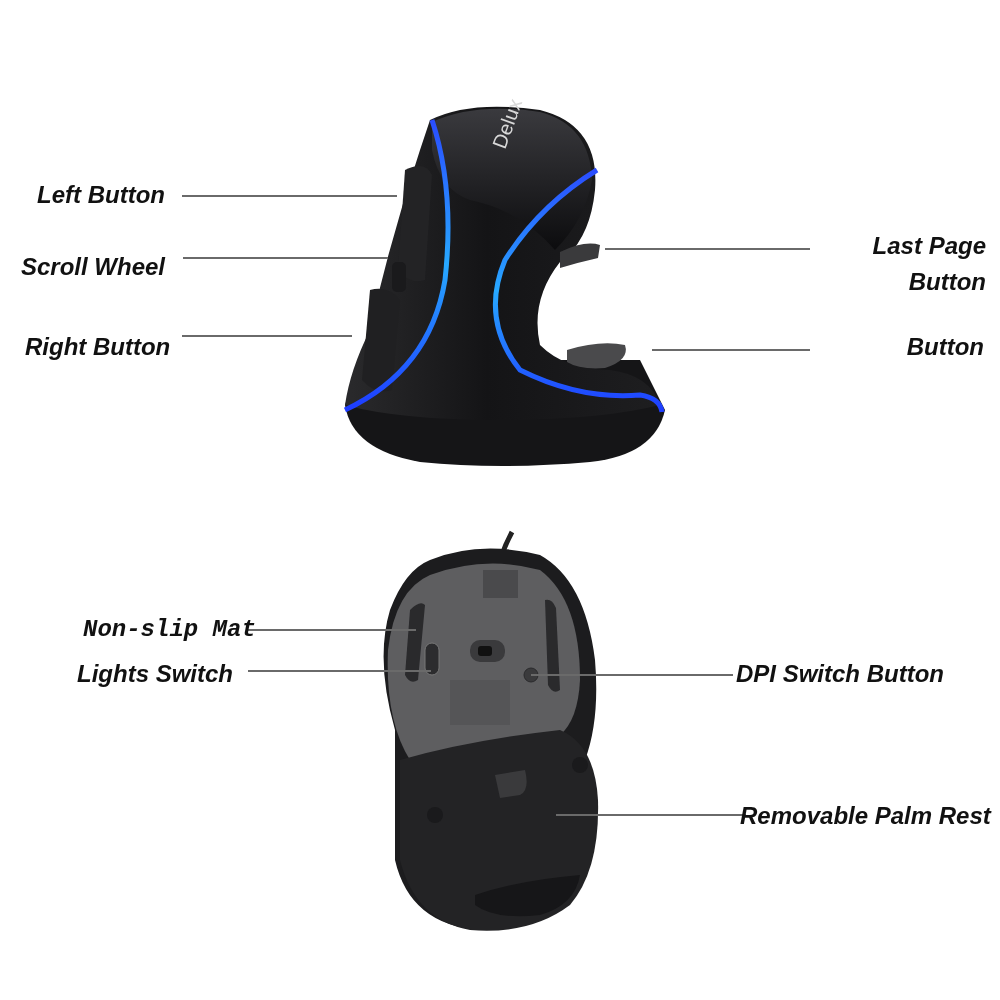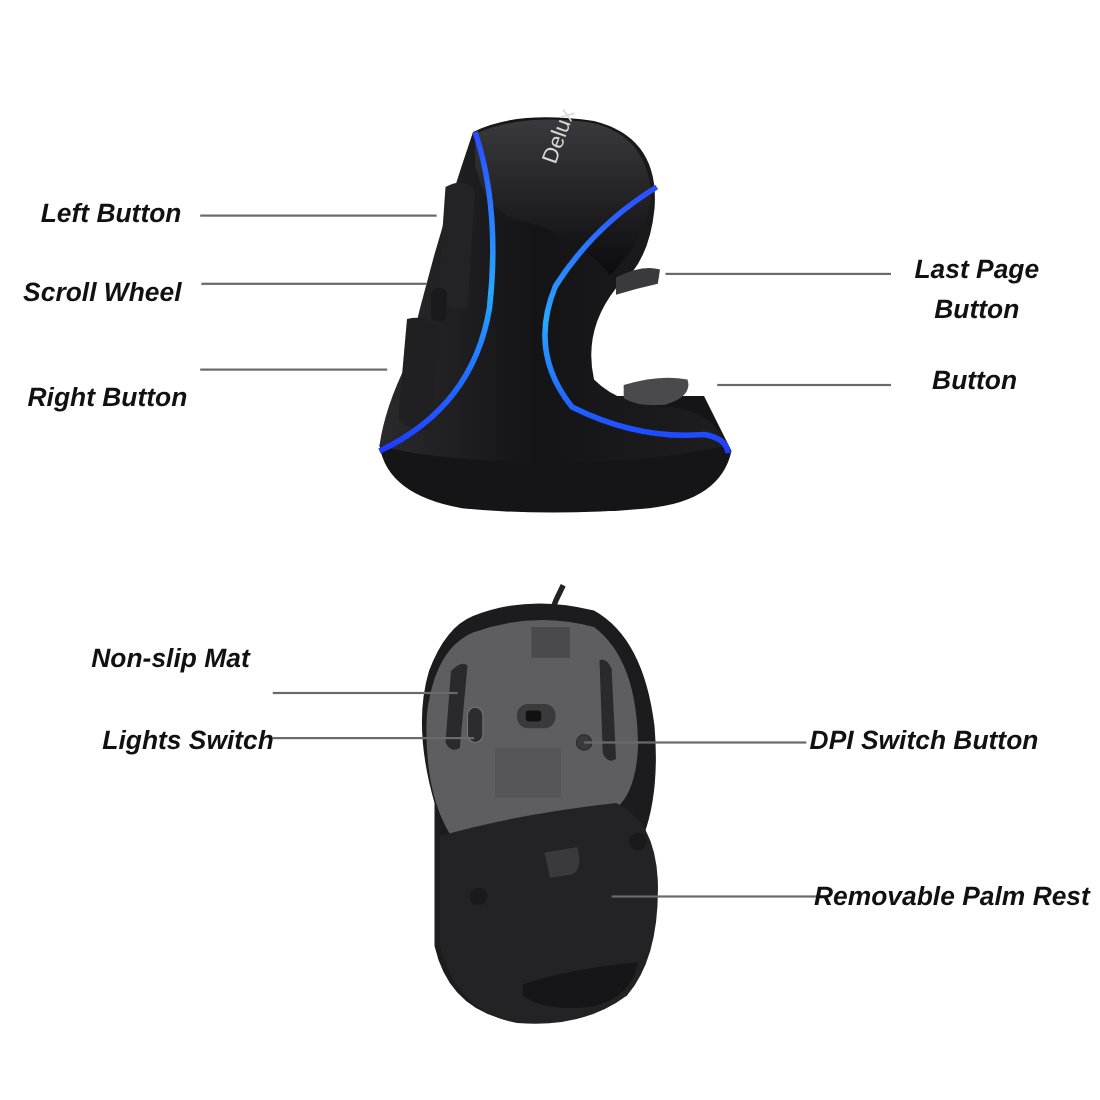--- a/index.html
+++ b/index.html
@@ -1,20 +1,20 @@
 <!DOCTYPE html>
 <html><head>
 <meta charset="utf-8">
 <style>
   html, body { margin:0; padding:0; background:#ffffff; }
   body { width:1000px; height:1000px; position:relative; overflow:hidden;
          font-family:"Liberation Sans", sans-serif; }
   .label { position:absolute; font-style:italic; font-weight:bold; font-size:24px;
            color:#111; line-height:36px; white-space:nowrap; }
-  .label.center { text-align:center; }
+  .label.center { text-align:right;margin-left:28px; }
   .leader { position:absolute; height:2px; background:#6a6a6a; }
   svg { position:absolute; left:0; top:0; }
 </style>
 </head>
 <body>
 
 <svg width="1000" height="1000" viewBox="0 0 1000 1000">
   <defs>
     <linearGradient id="bodyGrad" x1="0" y1="0" x2="1" y2="0">
       <stop offset="0" stop-color="#2a2a2c"></stop>
@@ -90,25 +90,25 @@
 <div class="leader" style="left:182px;top:335px;width:170px;"></div>
 <div class="leader" style="left:605px;top:248px;width:205px;"></div>
 <div class="leader" style="left:652px;top:349px;width:158px;"></div>
 <div class="leader" style="left:248px;top:629px;width:168px;"></div>
 <div class="leader" style="left:248px;top:670px;width:183px;"></div>
 <div class="leader" style="left:531px;top:674px;width:202px;"></div>
 <div class="leader" style="left:556px;top:814px;width:190px;"></div>
 
 <div class="label" style="left:37px;top:177px;">Left Button</div>
 <div class="label" style="left:21px;top:249px;text-align:right;">Scroll Wheel</div>
-<div class="label" style="left:25px;top:344px;">Right Button</div>
+<div class="label" style="left:25px;top:329px;">Right Button</div>
 <div class="label center" style="left:818px;top:228px;width:140px;">
   <div>Last Page</div>
   <div>Button</div>
 </div>
 <div class="label center" style="left:816px;top:329px;width:140px;">
   <div>Button</div>
 </div>
 
-<div class="label" style="left:83px;top:581px;">Non-slip Mat</div>
-<div class="label" style="left:77px;top:656px;margin-left:16px;">Lights Switch</div>
+<div class="label" style="left:83px;top:612px;font-family:Liberation Mono, monospace;">Non-slip Mat</div>
+<div class="label" style="left:77px;top:656px;">Lights Switch</div>
 <div class="label" style="left:736px;top:656px;">DPI Switch Button</div>
 <div class="label" style="left:740px;top:798px;">Removable Palm Rest</div>
 
 </body></html>

